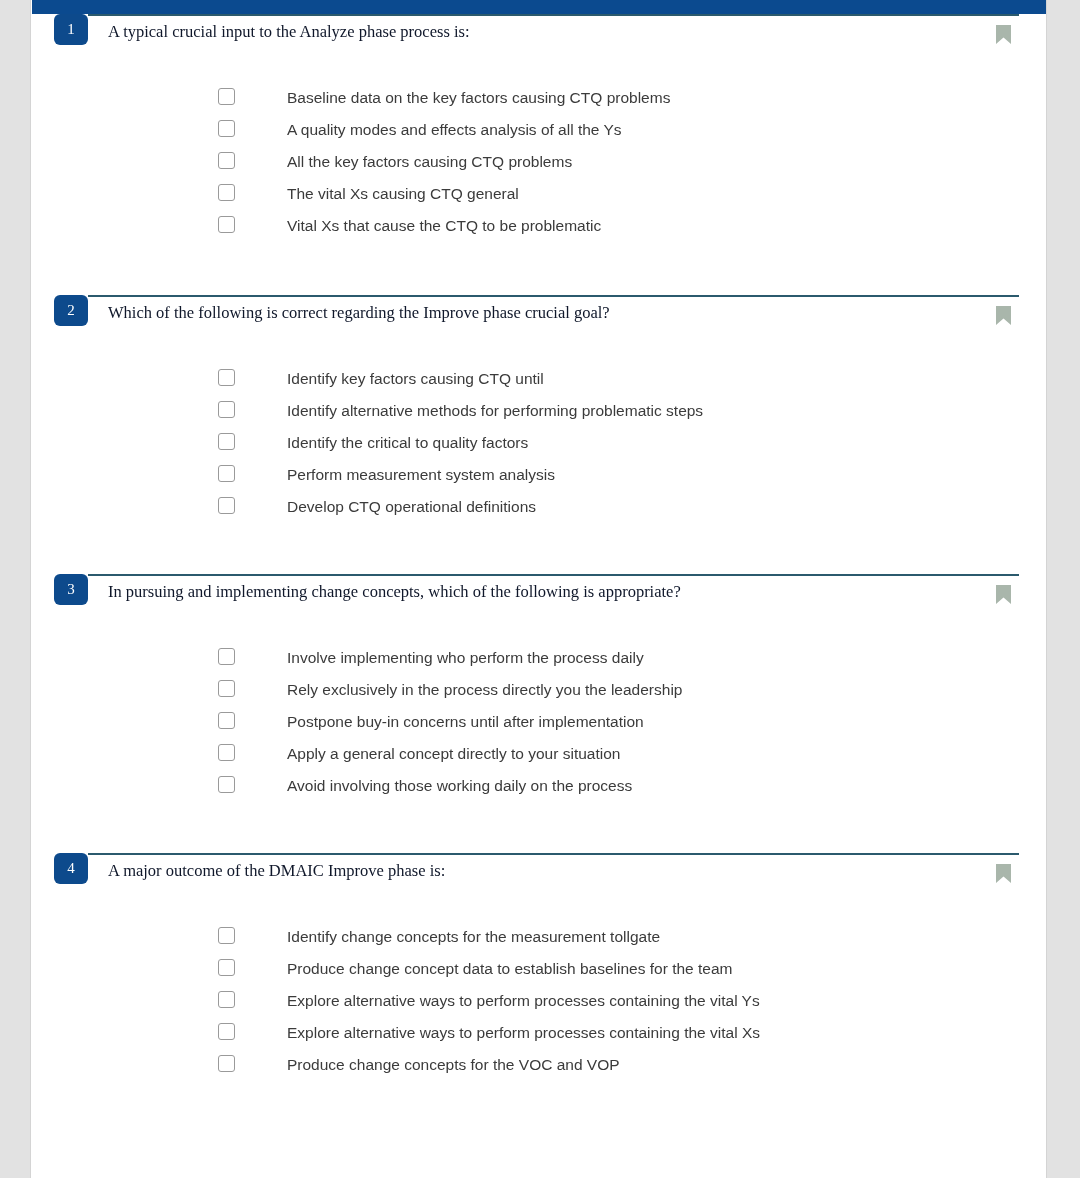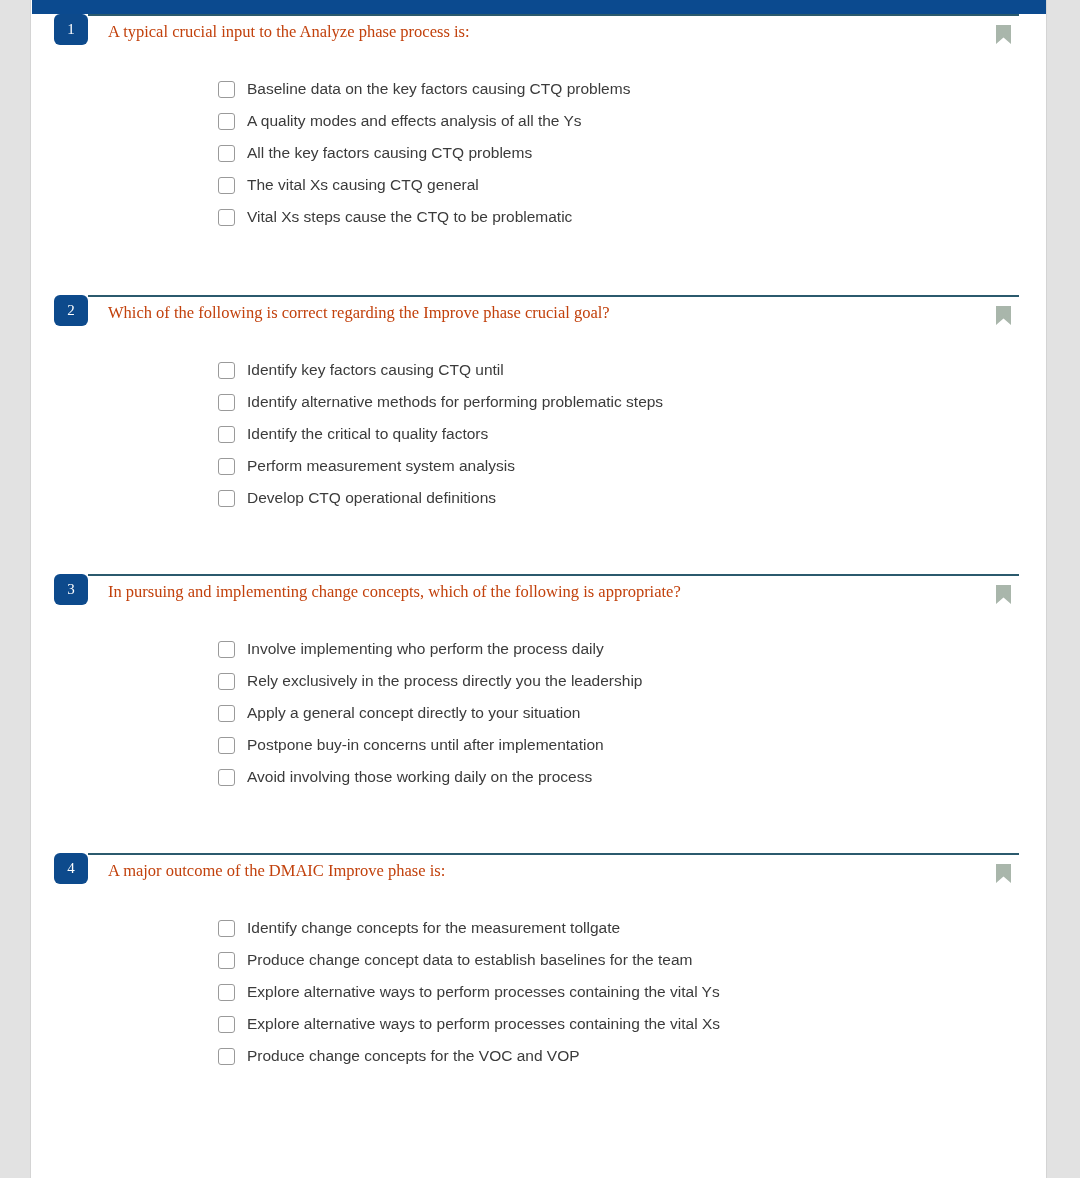--- a/index.html
+++ b/index.html
@@ -103,21 +103,21 @@
     z-index: 2;
   }
 
   .q-text {
     flex: 1 1 auto;
     margin-left: 20px;
     margin-top: 7px;
     font-family: "Liberation Serif", serif;
     font-size: 16.5px;
     line-height: 1.35;
-    color: #c2410c;
+    color: #0f172a;
     padding-right: 40px;
   }
 
   .q-bookmark {
     flex: 0 0 auto;
     width: 22px;
     margin-top: 10px;
     margin-right: 30px;
   }
 
@@ -128,23 +128,24 @@
   }
 
   .options {
     margin: 0;
     padding: 28px 0 0 0;
     list-style: none;
   }
 
   .option-row {
     display: flex;
-    align-items: center;
+    align-items: flex-end;
     padding: 0 0 0 188px;
     height: 32px;
+    gap: 40px;
   }
 
   .checkbox {
     flex: 0 0 auto;
     width: 17px;
     height: 17px;
     border: 1.6px solid #9a9a9a;
     border-radius: 3px;
     background: #ffffff;
     box-sizing: border-box;
@@ -200,21 +201,21 @@
     <span class="option-label">All the key factors causing CTQ problems</span>
   </li>
 
   <li class="option-row">
     <span class="checkbox" style="border-color: rgb(154, 154, 154);"></span>
     <span class="option-label">The vital Xs causing CTQ general</span>
   </li>
 
   <li class="option-row">
     <span class="checkbox" style="border-color: rgb(154, 154, 154);"></span>
-    <span class="option-label">Vital Xs steps cause the CTQ to be problematic</span>
+    <span class="option-label">Vital Xs that cause the CTQ to be problematic</span>
   </li>
 </ul>
   </div>
 <div class="q-spacer-1"></div>
   <div class="question-block">
     <div class="q-rule" style="background: rgb(43, 90, 109);"></div>
     <div class="q-head">
       <div class="q-badge" style="background: rgb(13, 74, 140);">2</div>
       <div class="q-text">Which of the following is correct regarding the Improve phase crucial goal?</div>
       <div class="q-bookmark" aria-label="Bookmark question 2">
@@ -268,26 +269,26 @@
     <span class="option-label">Involve implementing who perform the process daily</span>
   </li>
 
   <li class="option-row">
     <span class="checkbox" style="border-color: rgb(154, 154, 154);"></span>
     <span class="option-label">Rely exclusively in the process directly you the leadership</span>
   </li>
 
   <li class="option-row">
     <span class="checkbox" style="border-color: rgb(154, 154, 154);"></span>
+    <span class="option-label">Postpone buy-in concerns until after implementation</span>
+  </li>
+
+  <li class="option-row">
+    <span class="checkbox" style="border-color: rgb(154, 154, 154);"></span>
     <span class="option-label">Apply a general concept directly to your situation</span>
-  </li>
-
-  <li class="option-row">
-    <span class="checkbox" style="border-color: rgb(154, 154, 154);"></span>
-    <span class="option-label">Postpone buy-in concerns until after implementation</span>
   </li>
 
   <li class="option-row">
     <span class="checkbox" style="border-color: rgb(154, 154, 154);"></span>
     <span class="option-label">Avoid involving those working daily on the process</span>
   </li>
 </ul>
   </div>
 <div class="q-spacer"></div>
   <div class="question-block">

